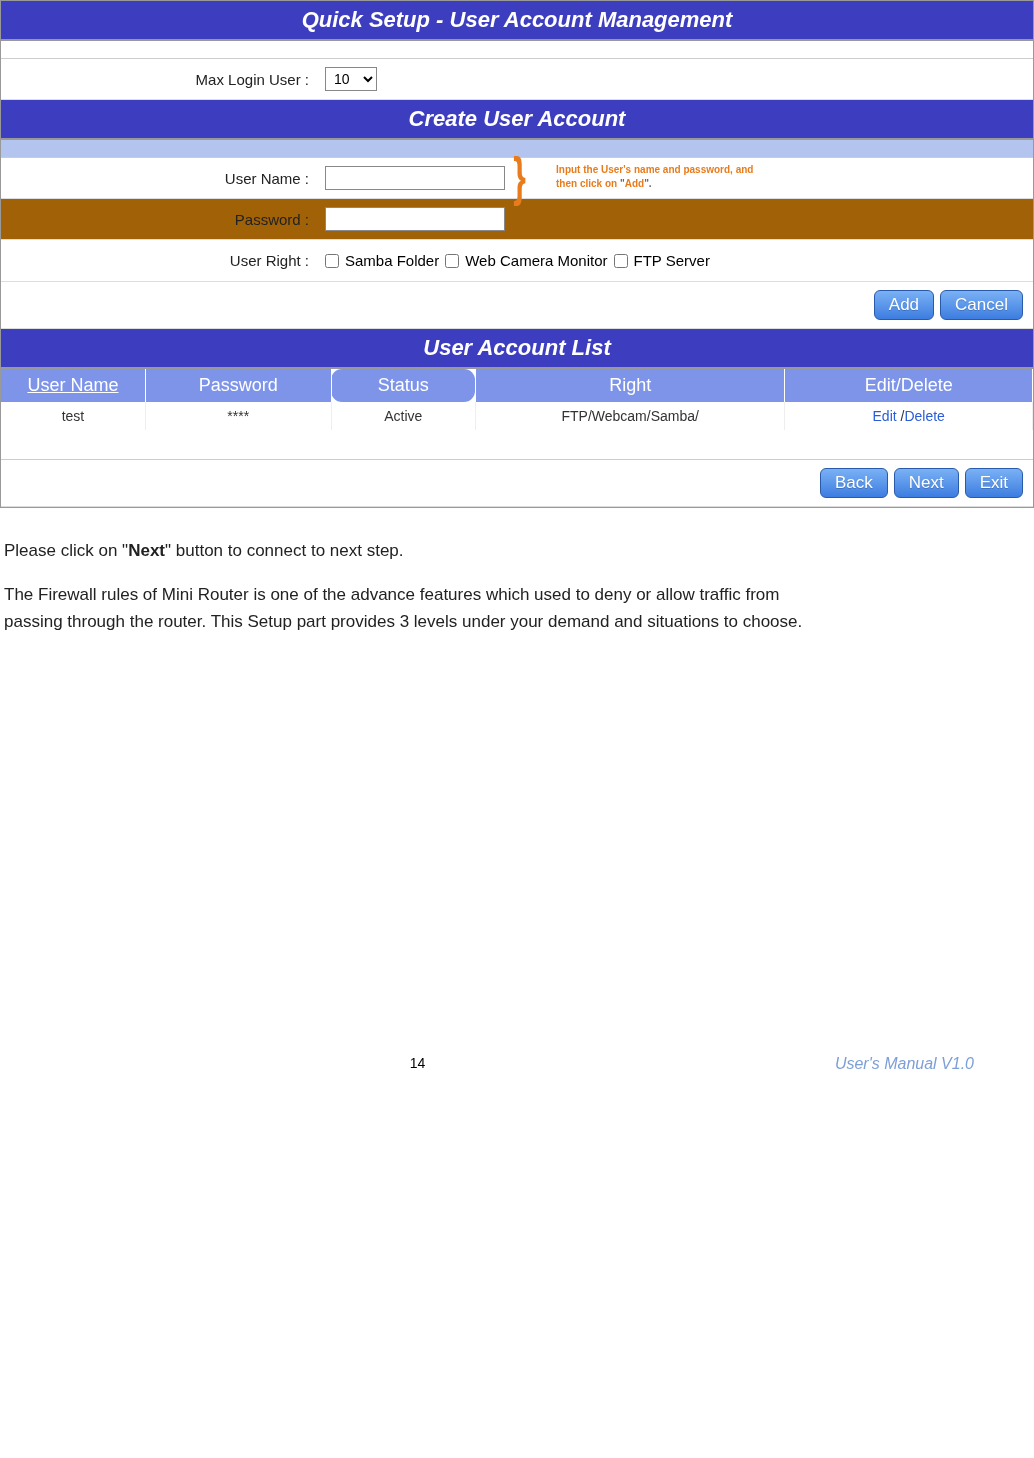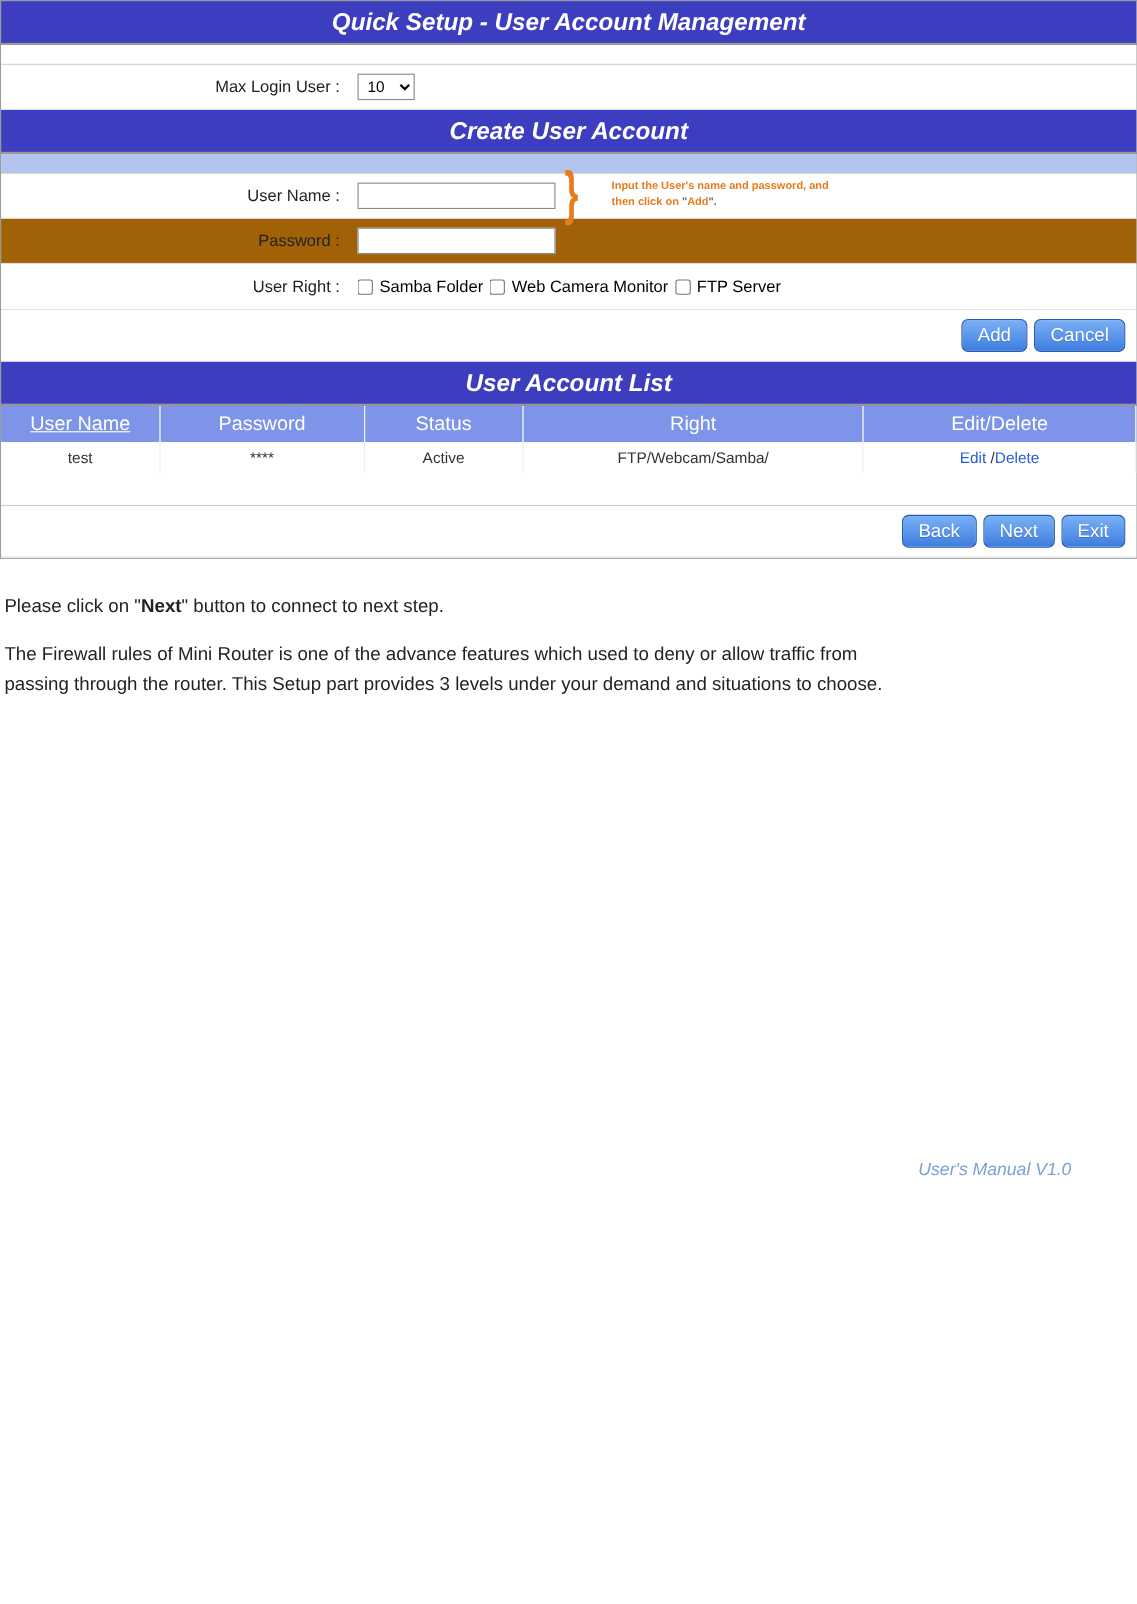--- a/index.html
+++ b/index.html
@@ -119,21 +119,21 @@
       display: flex;
       justify-content: space-between;
       padding: 0 60px 10px 0;
       margin-top: 420px;
       font-family: Verdana, Arial, sans-serif;
     }
     .footer .pg { flex: 1; text-align: center; font-size: 14px; color: #000; }
     .footer .ver { color: #7c9fd8; font-style: italic; font-size: 16px; }
     .col-un { width: 14%; text-decoration: underline; }
     .col-pw { width: 18%; }
-    .col-st { width: 14%; }
+    .col-st { width: 14%; border-radius: 11px; }
     .col-rt { width: 30%; }
     .col-ed { width: 24%; }
   </style>
 </head>
 <body>
 
 <div class="screenshot">
   <div class="hdr-bar">Quick Setup - User Account Management</div>
   <div class="spacer-row"></div>
 
@@ -229,14 +229,15 @@
 
 <div class="doc-text">
   <p>
     <span>Please click on "</span><span class="next-bold">Next</span><span>" button to connect to next step.</span>
   </p>
   <p style="max-width:830px;">The Firewall rules of Mini Router is one of the advance features which used to deny or allow traffic from passing through the router. This Setup part provides 3 levels under your demand and situations to choose.</p>
 </div>
 
 <div class="footer">
   <span></span>
+  <span class="pg">14</span>
   <span class="ver">User's Manual V1.0</span>
 </div>
 
 </body></html>

